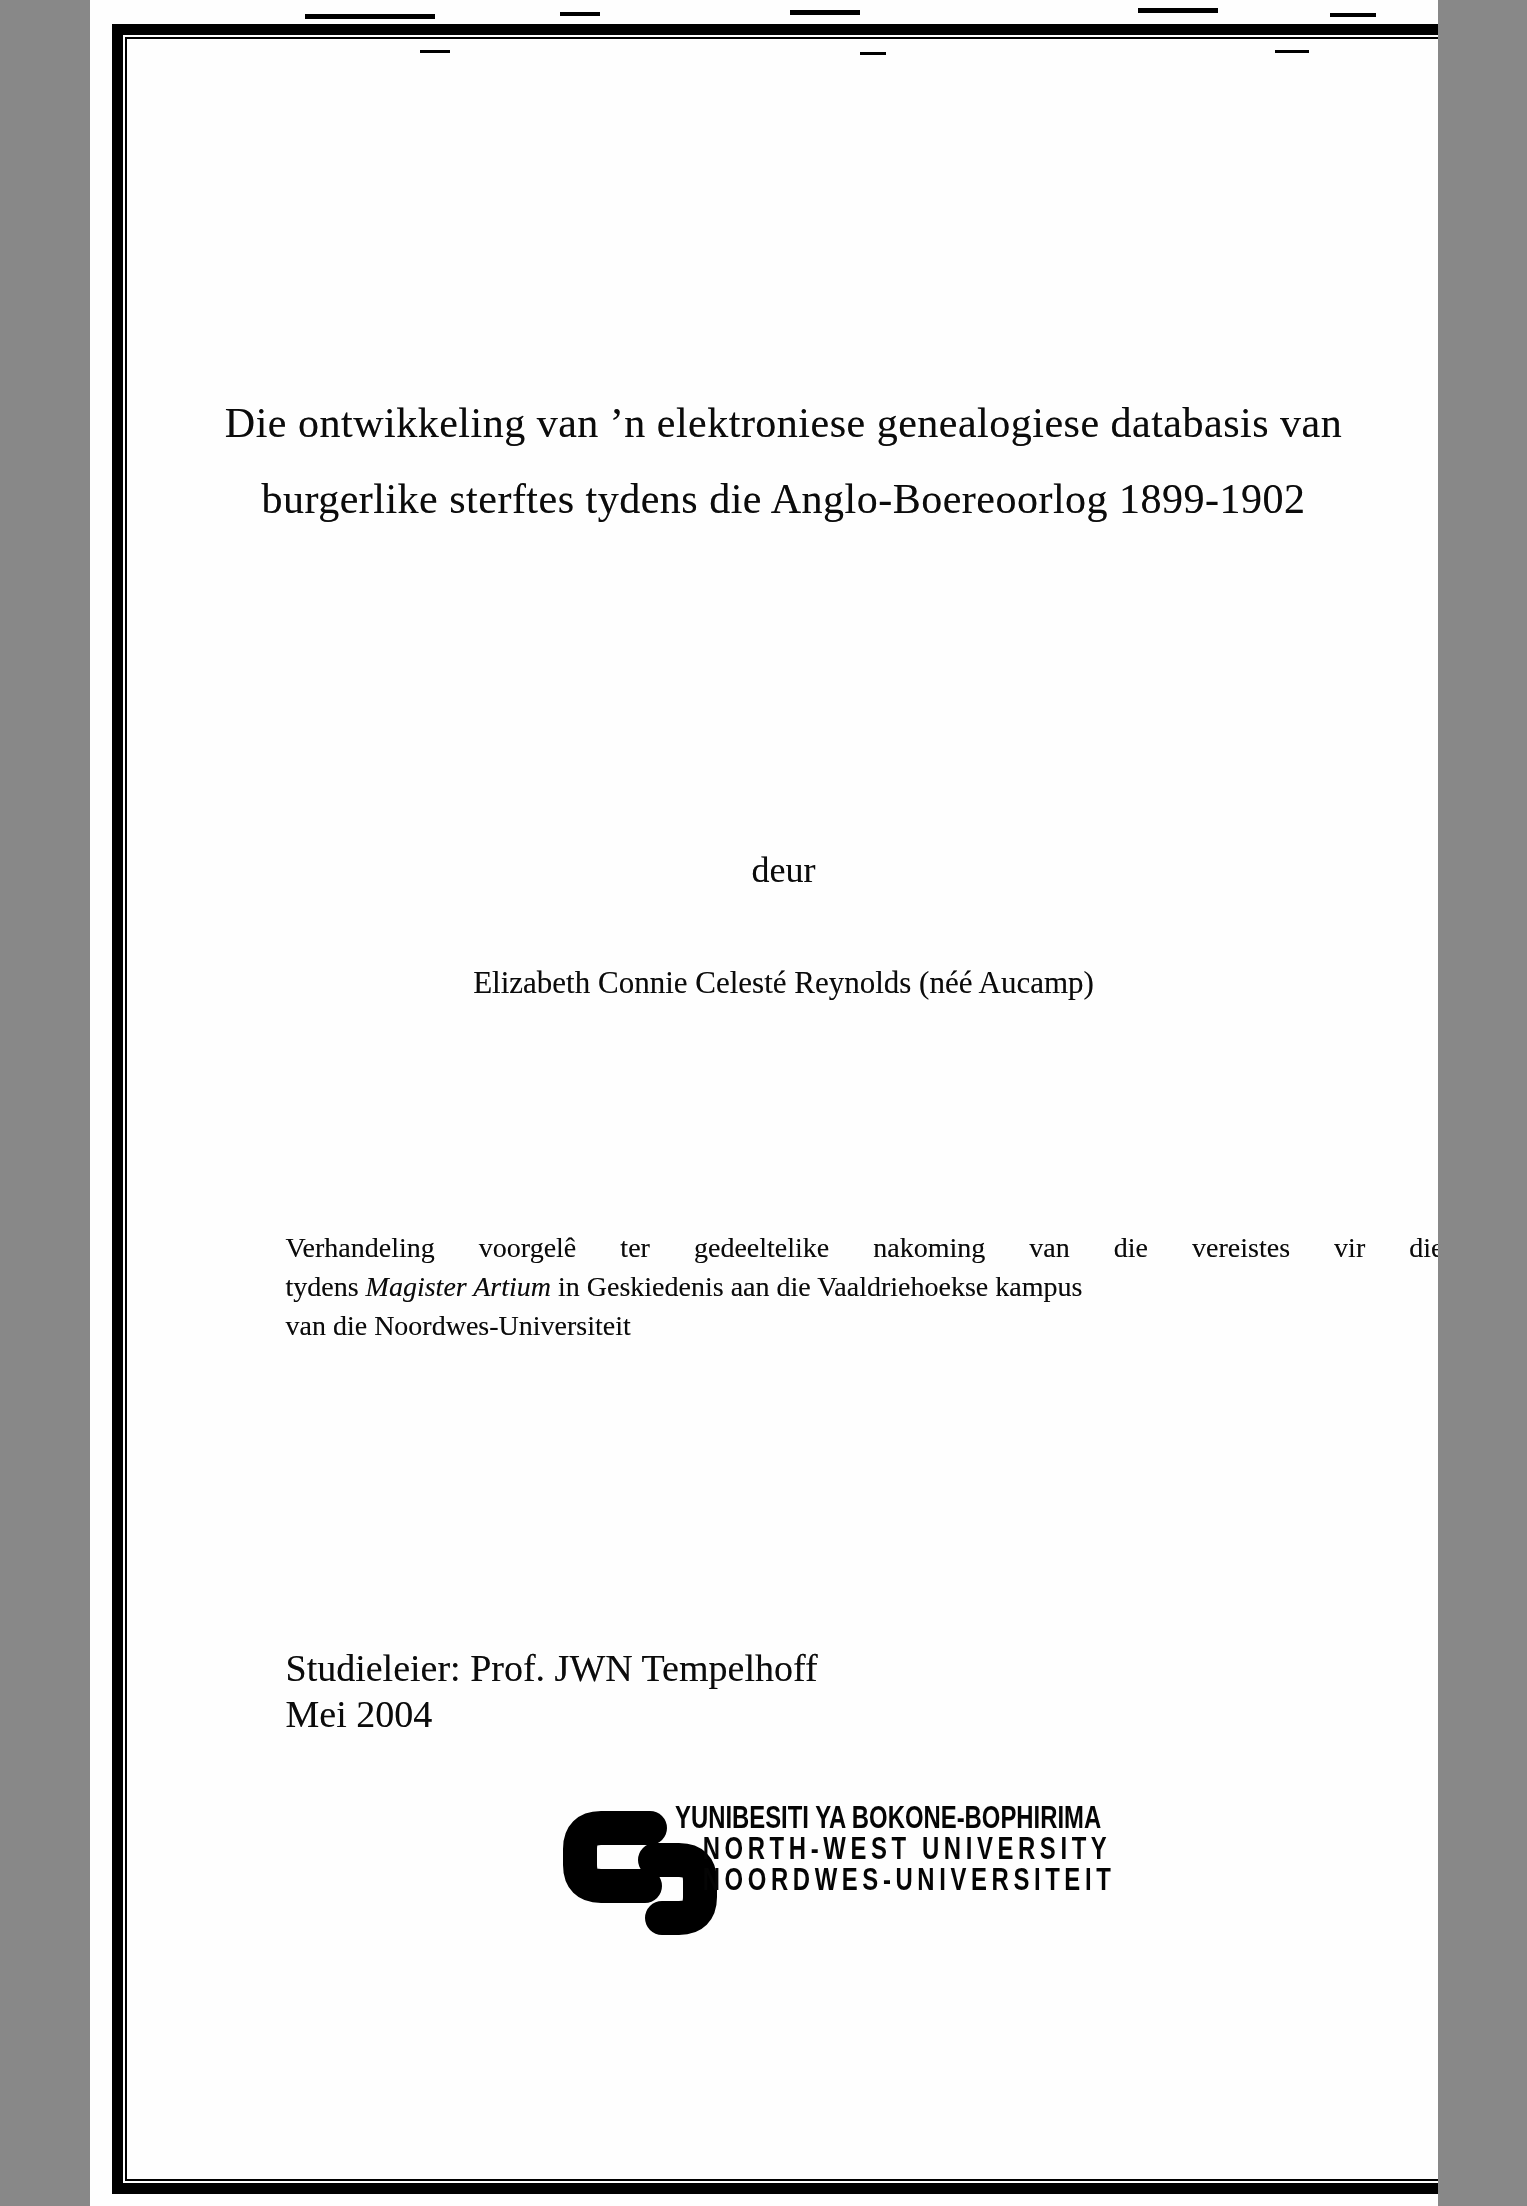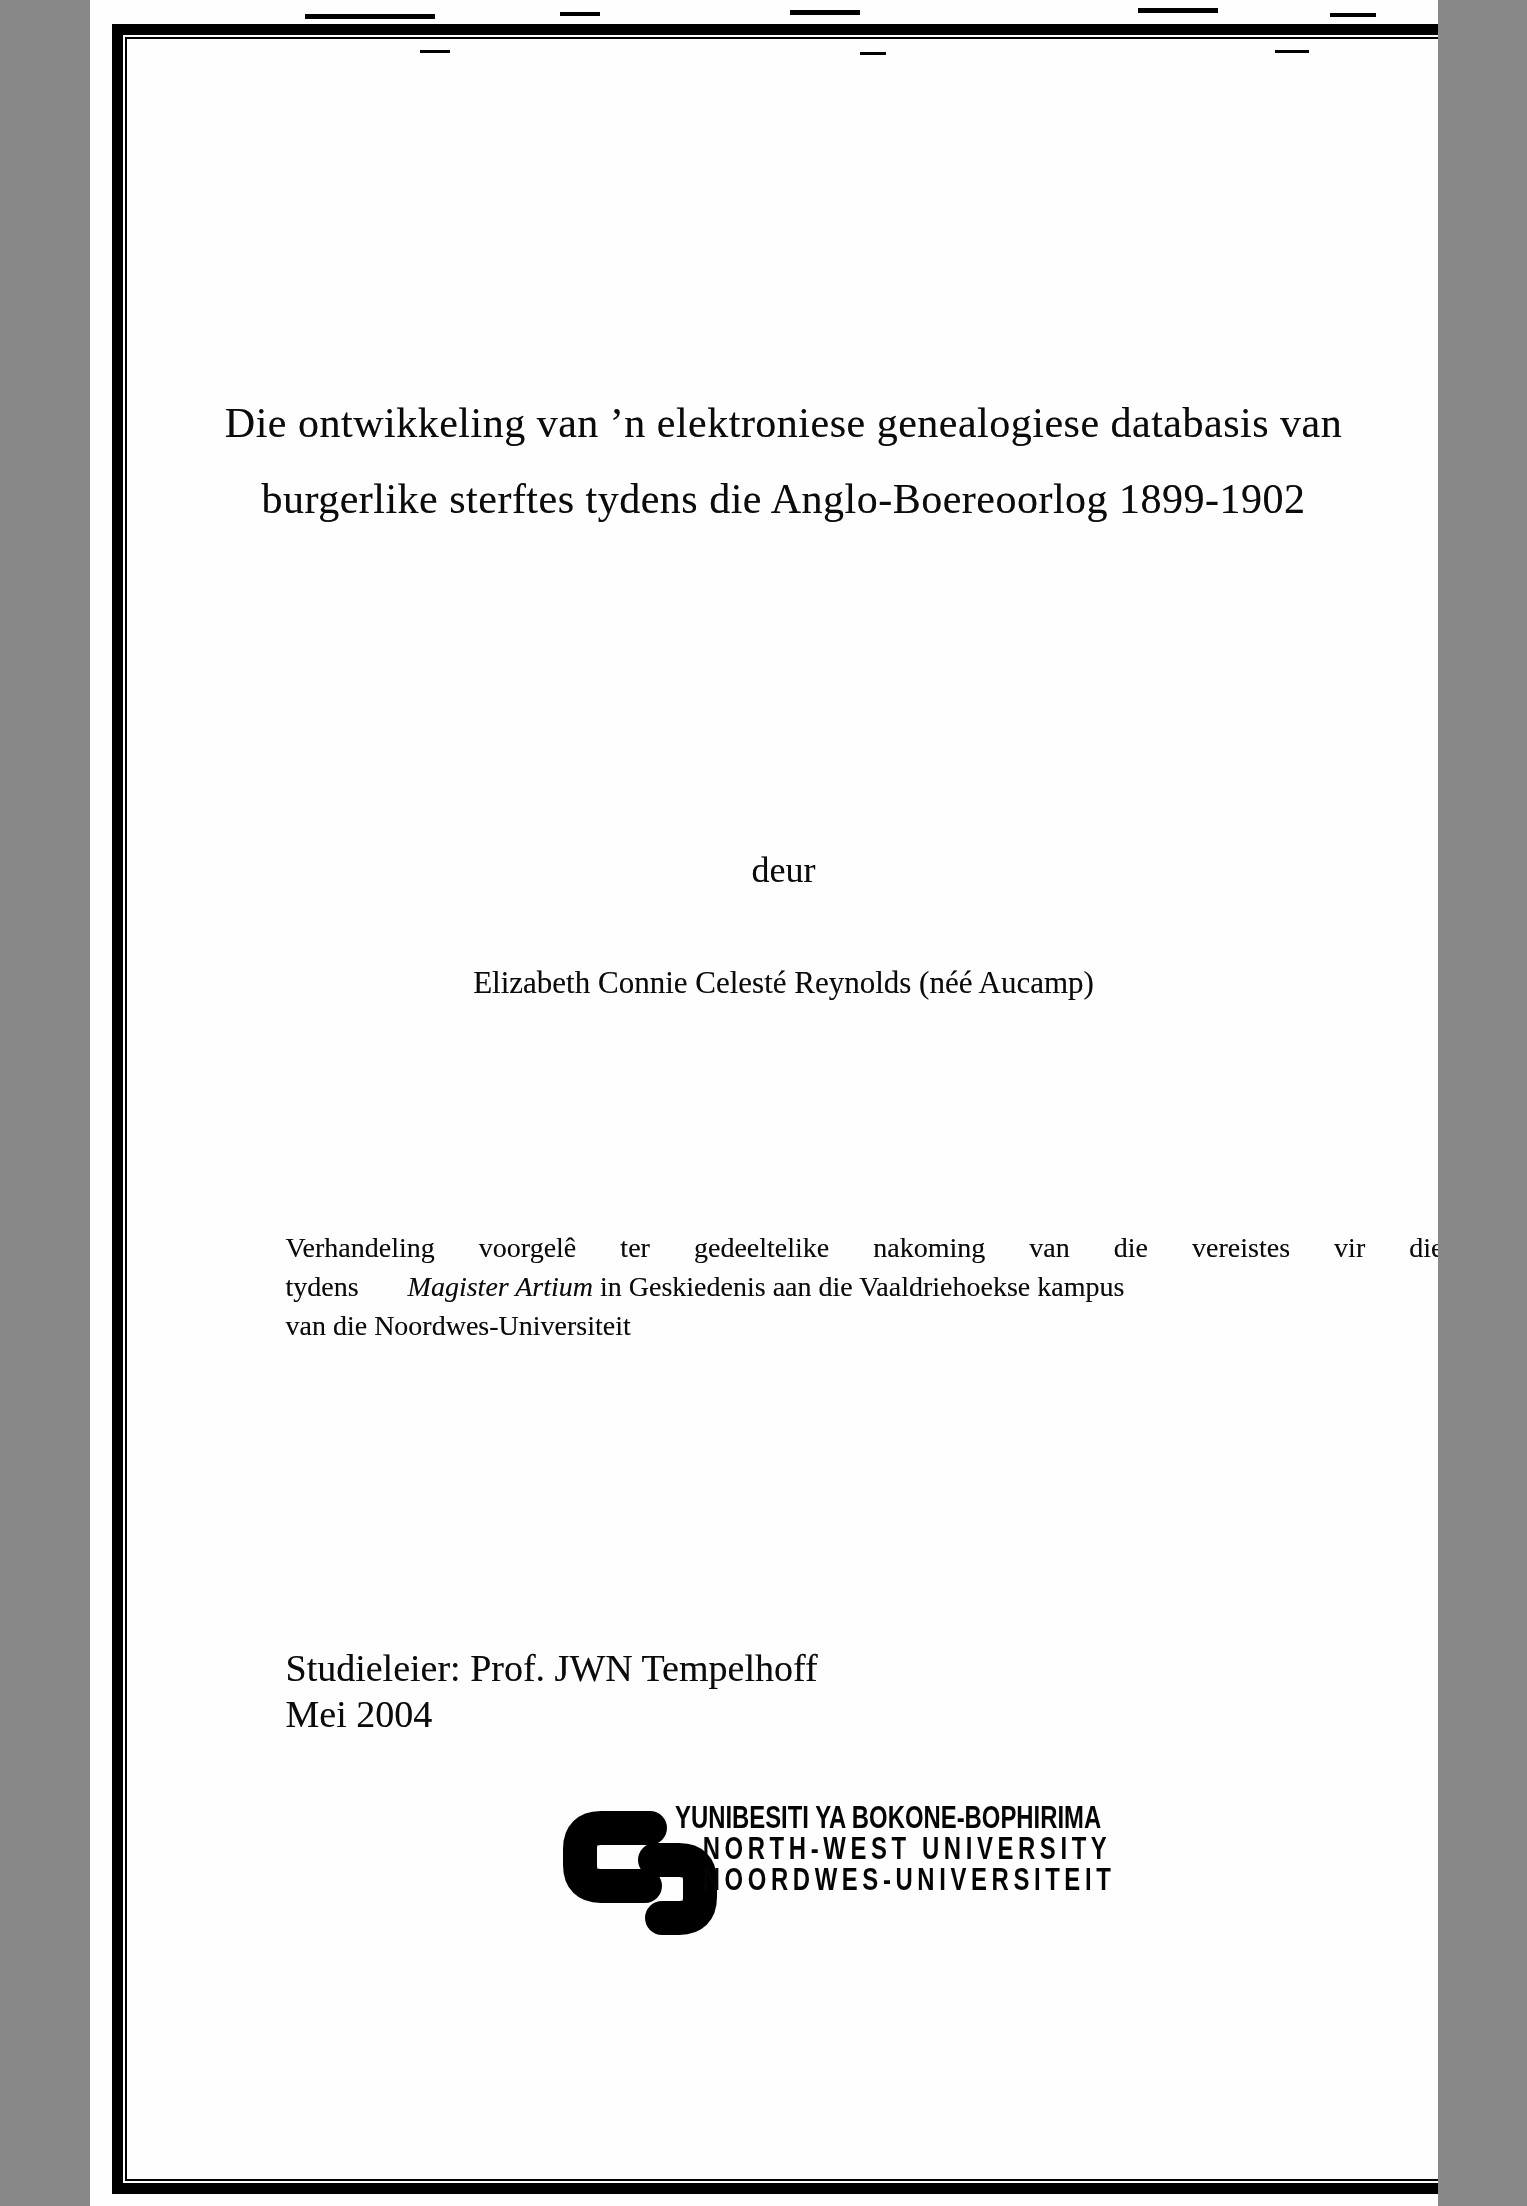--- a/index.html
+++ b/index.html
@@ -56,21 +56,21 @@
     line-height: 50px;
   }
   .statement {
     position: absolute;
     top: 1228px; left: 196px;
     width: 1158px;
     font-size: 28px;
     line-height: 39px;
   }
   .st-line1 { text-align: justify; text-align-last: justify; }
-  .st-italic { font-style: italic; margin-left: 42px; }
+  .st-italic { font-style: italic; }
   .supervisor {
     position: absolute;
     top: 1645px; left: 196px;
     font-size: 38px;
     line-height: 46px;
   }
   .logo { position: absolute; left: 0; top: 0; }
   .logo-icon { position: absolute; left: 465px; top: 1799px; }
   .logo-text {
     position: absolute;

